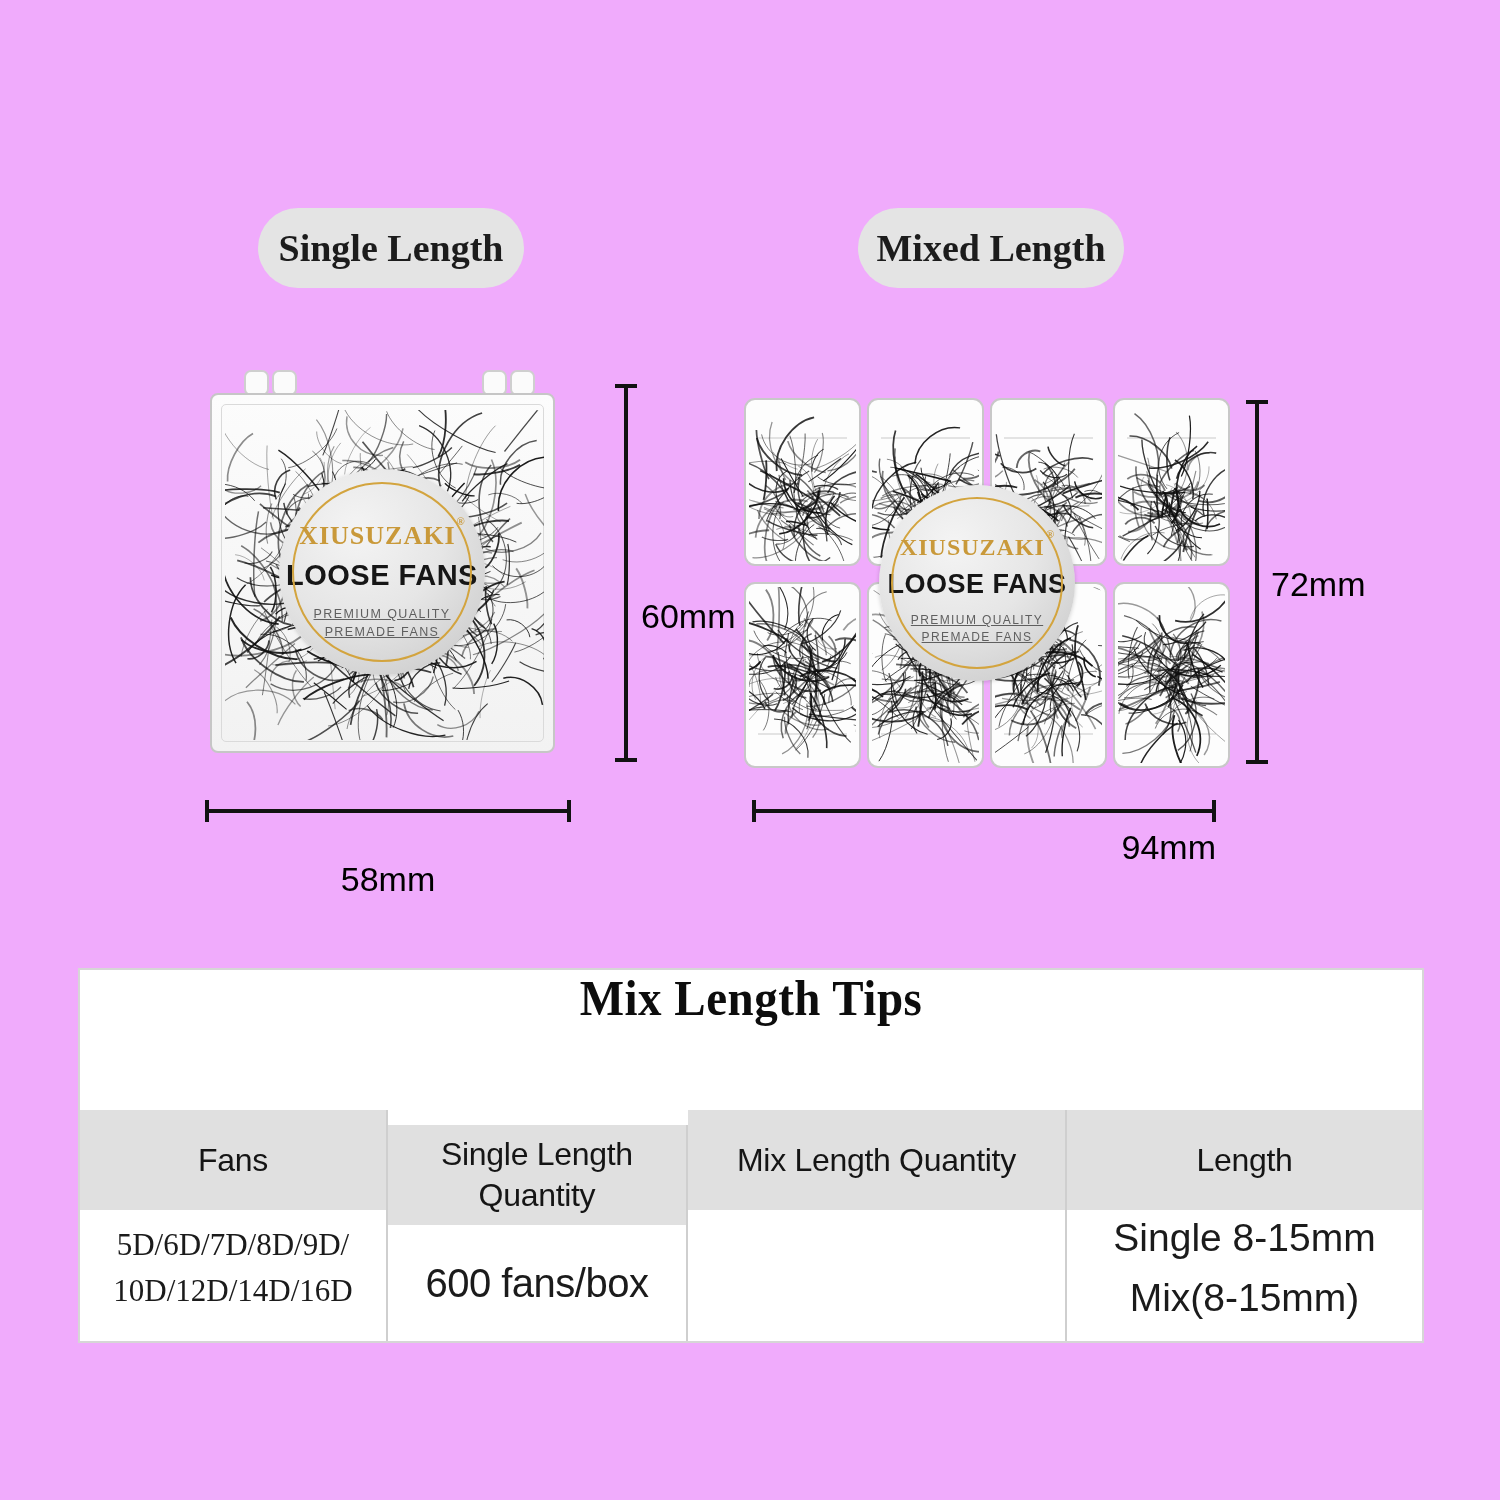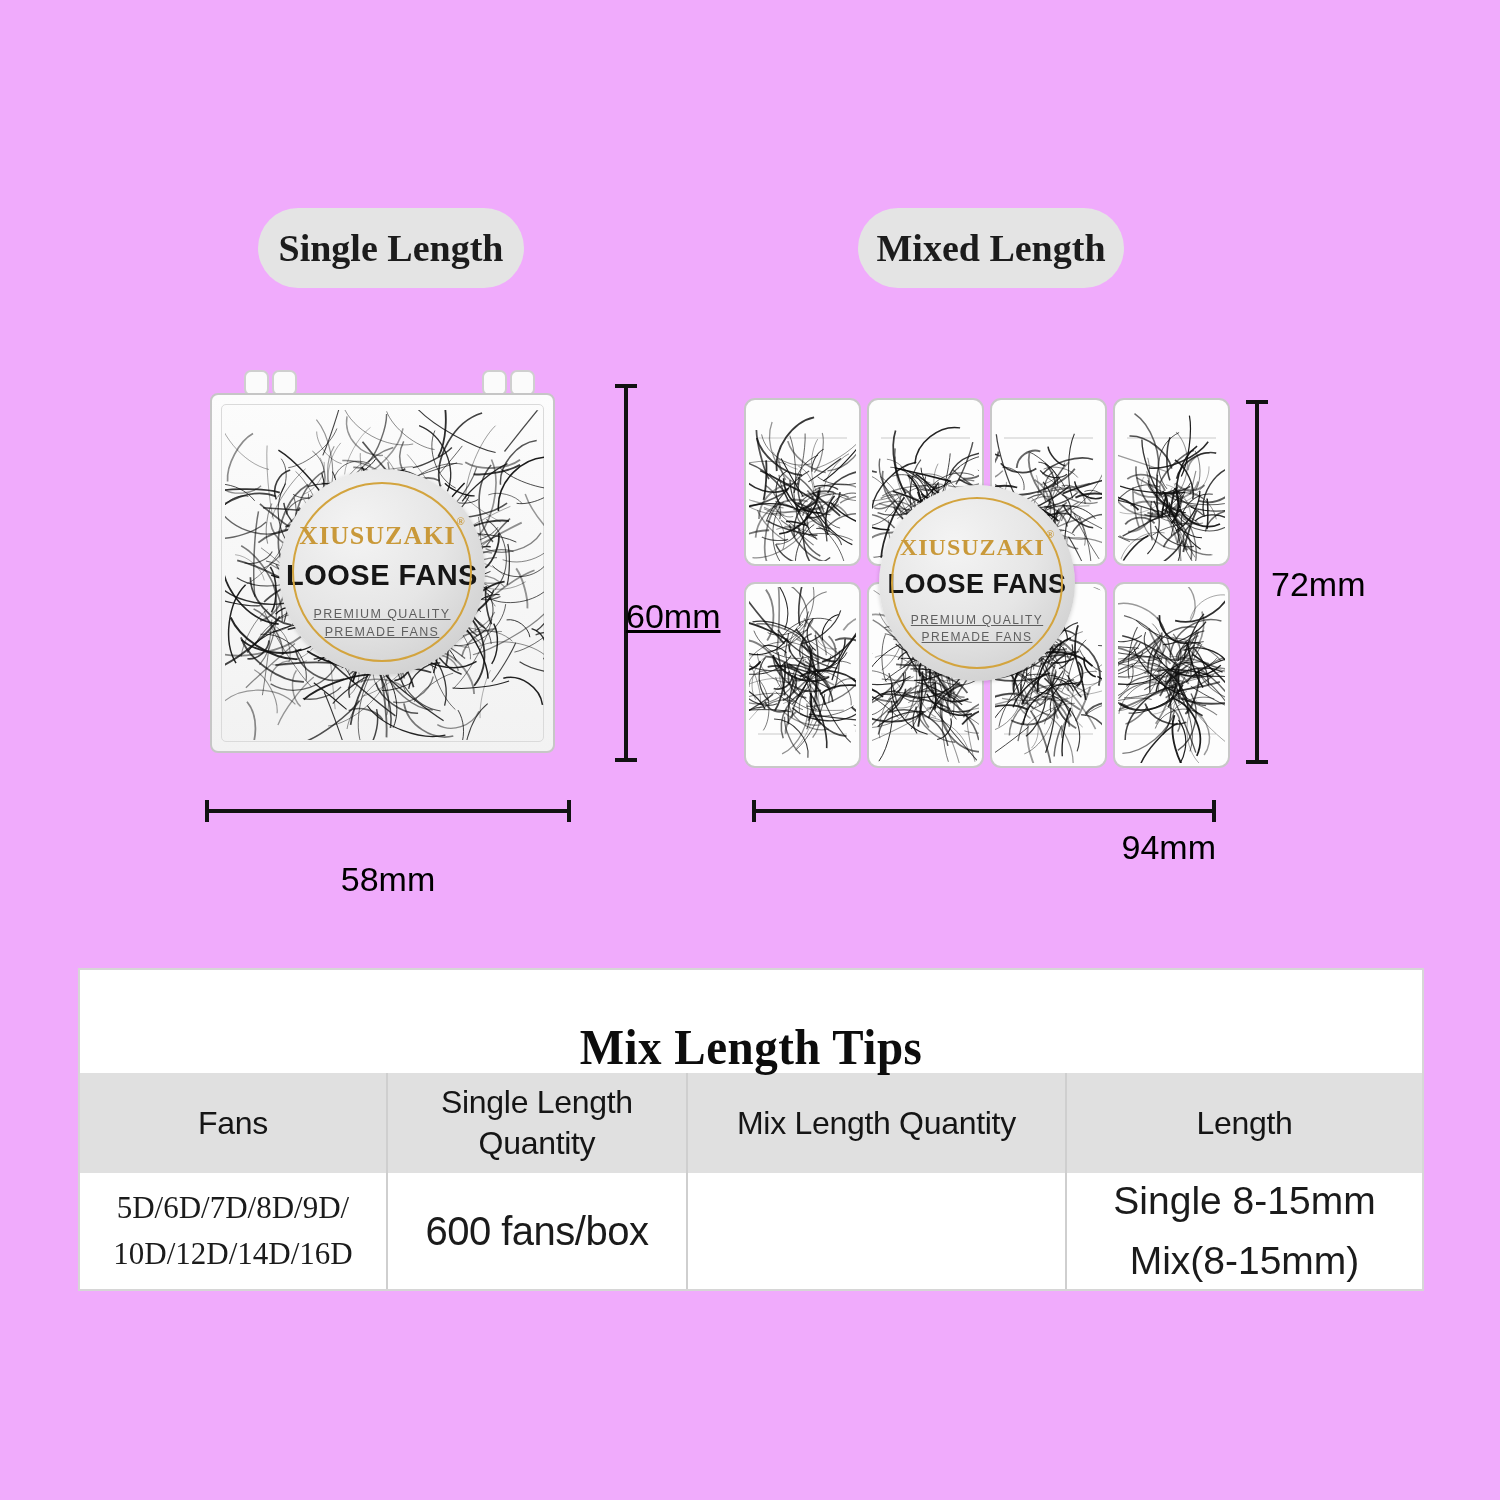--- a/index.html
+++ b/index.html
@@ -52,38 +52,38 @@
 
   
   .dim-v{position:absolute;width:4px;background:#121212;}
   .dim-v::before,.dim-v::after{content:"";position:absolute;left:-9px;width:22px;height:4px;background:#121212;}
   .dim-v::before{top:0;} .dim-v::after{bottom:0;}
   .dim-h{position:absolute;height:4px;background:#121212;}
   .dim-h::before,.dim-h::after{content:"";position:absolute;top:-9px;width:4px;height:22px;background:#121212;}
   .dim-h::before{left:0;} .dim-h::after{right:0;}
   .dim-text{position:absolute;font-size:34px;color:#000;}
   #dim-single-h-line{left:624px;top:384px;height:378px;}
-  #dim-single-h-text{left:626px;top:597px;text-decoration:underline;}
+  #dim-single-h-text{left:641px;top:597px;}
   #dim-single-w-line{left:205px;top:809px;width:366px;}
   #dim-single-w-text{left:205px;top:828px;width:366px;text-align:center;margin-top:32px;}
   #dim-mixed-h-line{left:1255px;top:400px;height:364px;}
   #dim-mixed-h-text{left:1271px;top:565px;}
   #dim-mixed-w-line{left:752px;top:809px;width:464px;}
   #dim-mixed-w-text{left:752px;top:828px;width:464px;text-align:right;}
 
   
   #spec-table{position:absolute;left:78px;top:968px;width:1346px;border:2px solid #d6d6d6;
               box-sizing:border-box;background:#ffffff;}
-  #table-title-row{height:103px;display:flex;align-items:flex-end;justify-content:center;}
+  #table-title-row{height:140px;display:flex;align-items:flex-start;justify-content:center;}
   #table-title{font-family:"Liberation Serif",serif;font-weight:700;font-size:47px;color:#0d0d0d;
                display:inline-block;transform:scaleY(1.1);letter-spacing:0.5px;}
   #table-cols{display:flex;}
   .col{box-sizing:border-box;}
   .col:not(:last-child){border-right:2px solid #cfcfcf;}
-  .col1{width:22.95%;} .col2{width:22.35%;} .col3{width:28.25%;} .col4{width:26.45%;}
+  .col1{width:22.95%;} .col2{width:22.35%;margin-top:15px;} .col3{width:28.25%;} .col4{width:26.45%;}
   .hcell{height:100px;background:#e0e0e0;display:flex;align-items:center;justify-content:center;
          text-align:center;font-size:32px;color:#151515;letter-spacing:-0.3px;line-height:1.28;}
   .col2 .hcell div{max-width:230px;}
   .dcell{height:116px;display:flex;flex-direction:column;align-items:center;justify-content:center;
          text-align:center;color:#1b1b1b;}
   .col1 .dcell{font-family:"Liberation Serif",serif;font-size:31px;line-height:1.5;}
   .col2 .dcell{font-size:40px;letter-spacing:-0.5px;}
   .col3 .dcell{font-size:33px;line-height:1.52;letter-spacing:-0.3px;}
   .col4 .dcell{font-size:39px;line-height:1.55;}
 </style>

